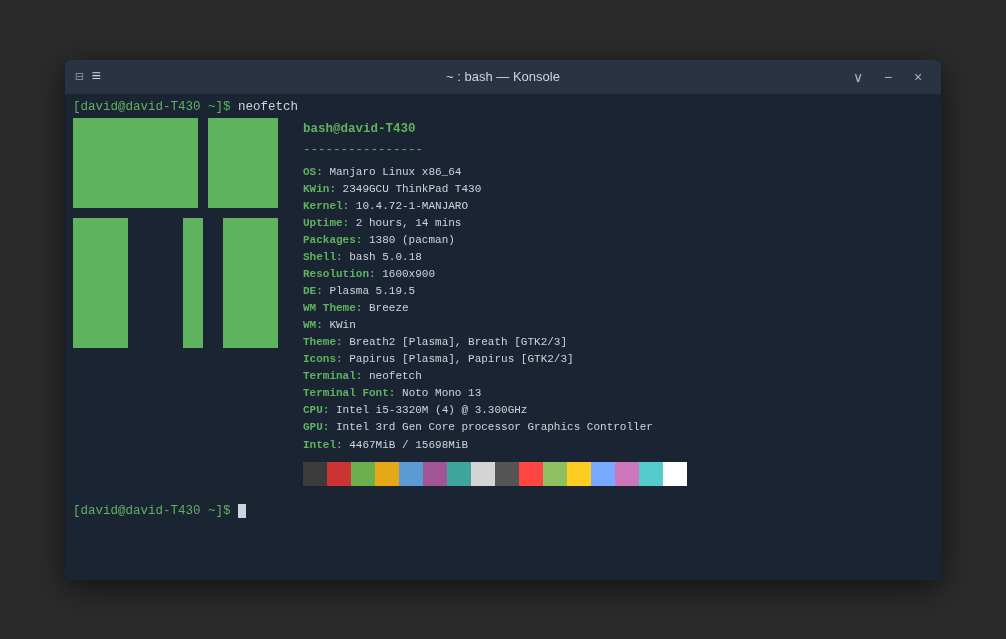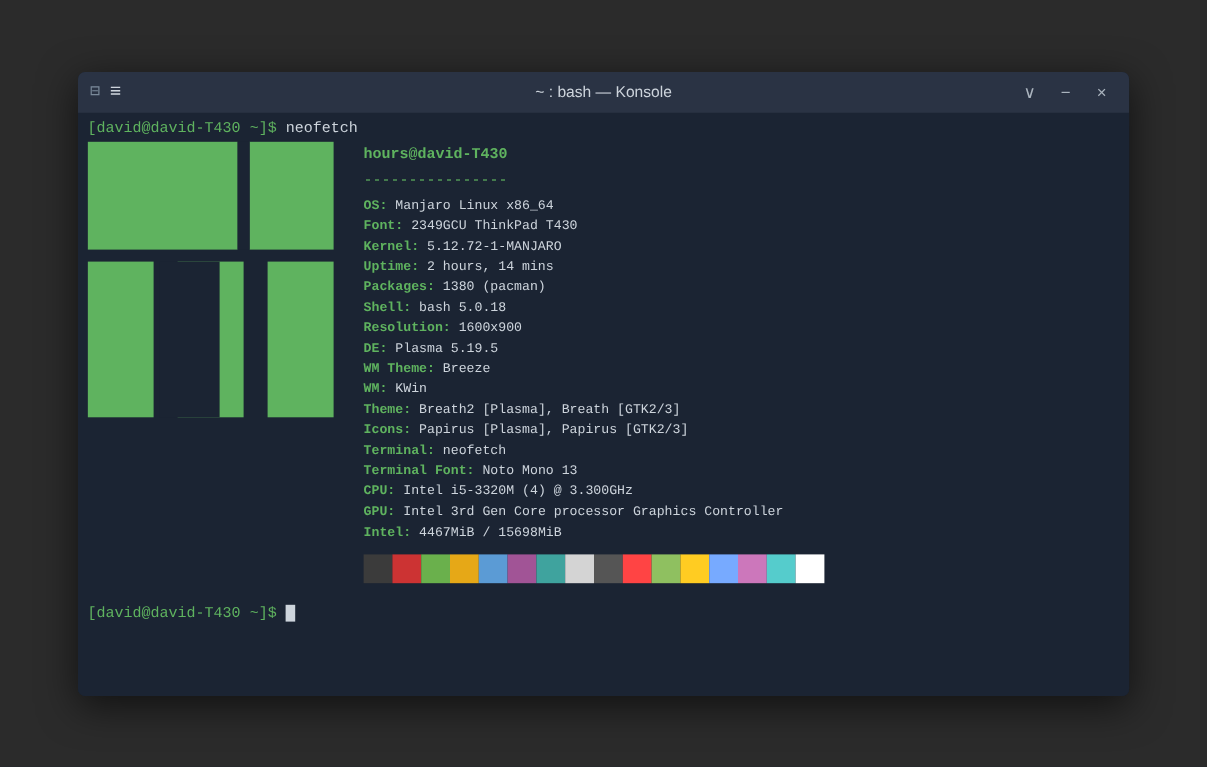--- a/index.html
+++ b/index.html
@@ -198,26 +198,26 @@
 
             <rect x="150" y="100" width="55" height="130" fill="#5fb35f"></rect>
 
             <rect x="60" y="100" width="50" height="130" fill="#1b2433"></rect>
 
             <rect x="125" y="0" width="10" height="90" fill="#1b2433"></rect>
           </svg>
         </div>
 
         <div class="sys-info">
-          <div class="username-line">hours@david-T430</div>
+          <div class="username-line">bash@david-T430</div>
           <div class="separator-line">----------------</div>
           <div id="info-lines-container">
               <div class="info-line"><span class="info-key">OS: </span><span>Manjaro Linux x86_64</span></div>
-              <div class="info-line"><span class="info-key">Font: </span><span>2349GCU ThinkPad T430</span></div>
-              <div class="info-line"><span class="info-key">Kernel: </span><span>5.12.72-1-MANJARO</span></div>
+              <div class="info-line"><span class="info-key">KWin: </span><span>2349GCU ThinkPad T430</span></div>
+              <div class="info-line"><span class="info-key">Kernel: </span><span>10.4.72-1-MANJARO</span></div>
               <div class="info-line"><span class="info-key">Uptime: </span><span>2 hours, 14 mins</span></div>
               <div class="info-line"><span class="info-key">Packages: </span><span>1380 (pacman)</span></div>
               <div class="info-line"><span class="info-key">Shell: </span><span>bash 5.0.18</span></div>
               <div class="info-line"><span class="info-key">Resolution: </span><span>1600x900</span></div>
               <div class="info-line"><span class="info-key">DE: </span><span>Plasma 5.19.5</span></div>
               <div class="info-line"><span class="info-key">WM Theme: </span><span>Breeze</span></div>
               <div class="info-line"><span class="info-key">WM: </span><span>KWin</span></div>
               <div class="info-line"><span class="info-key">Theme: </span><span>Breath2 [Plasma], Breath [GTK2/3]</span></div>
               <div class="info-line"><span class="info-key">Icons: </span><span>Papirus [Plasma], Papirus [GTK2/3]</span></div>
               <div class="info-line"><span class="info-key">Terminal: </span><span>neofetch</span></div>

